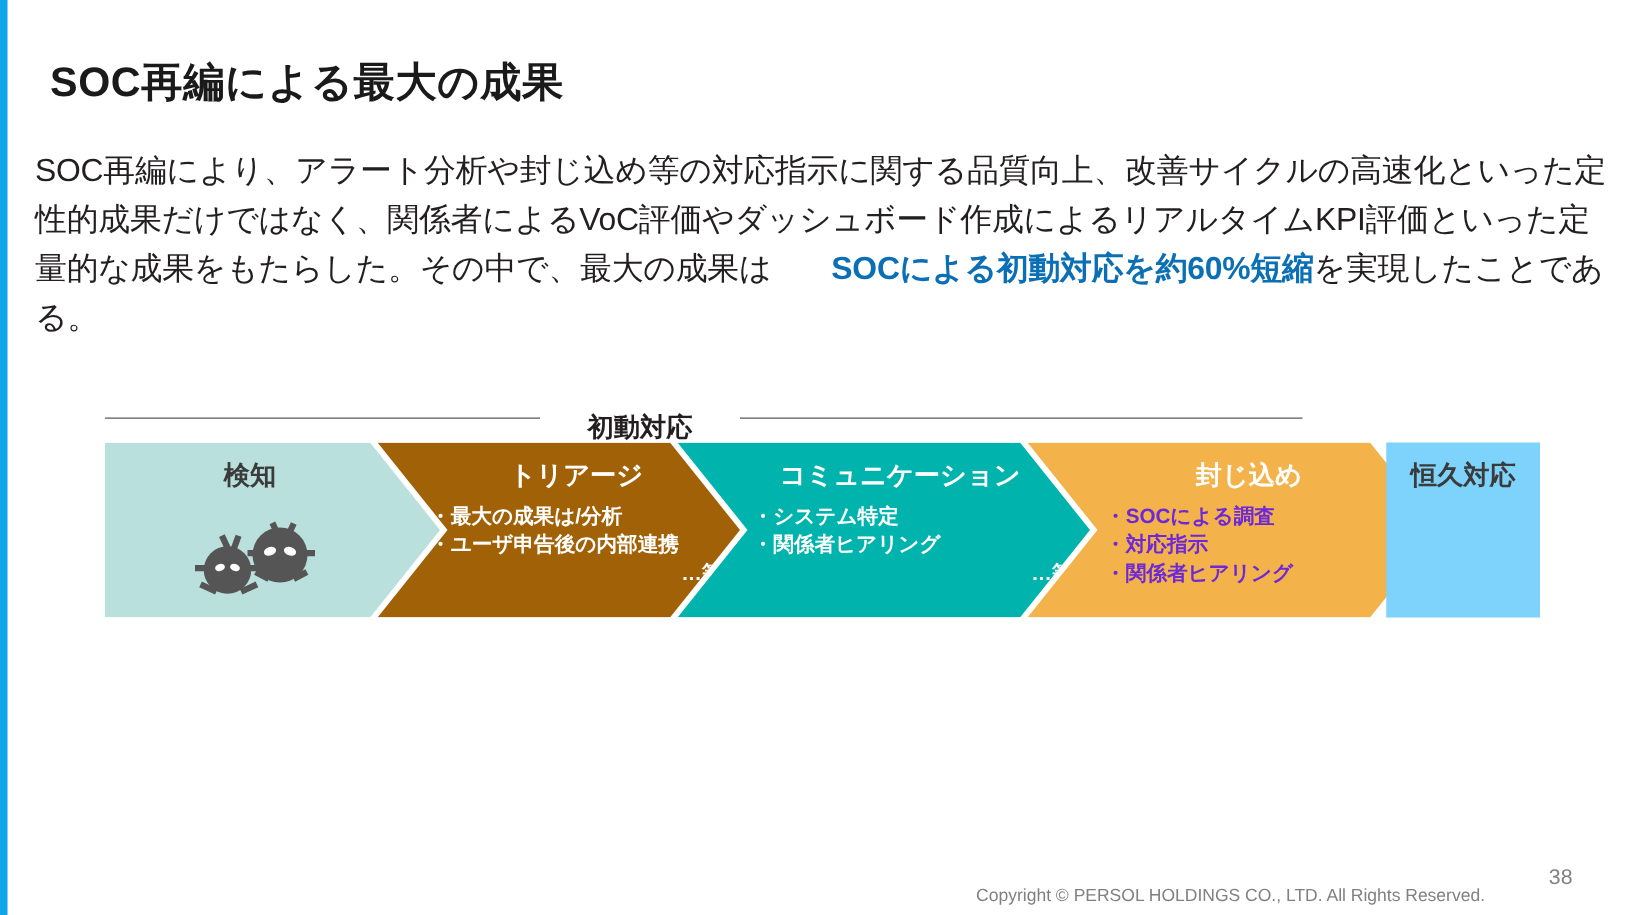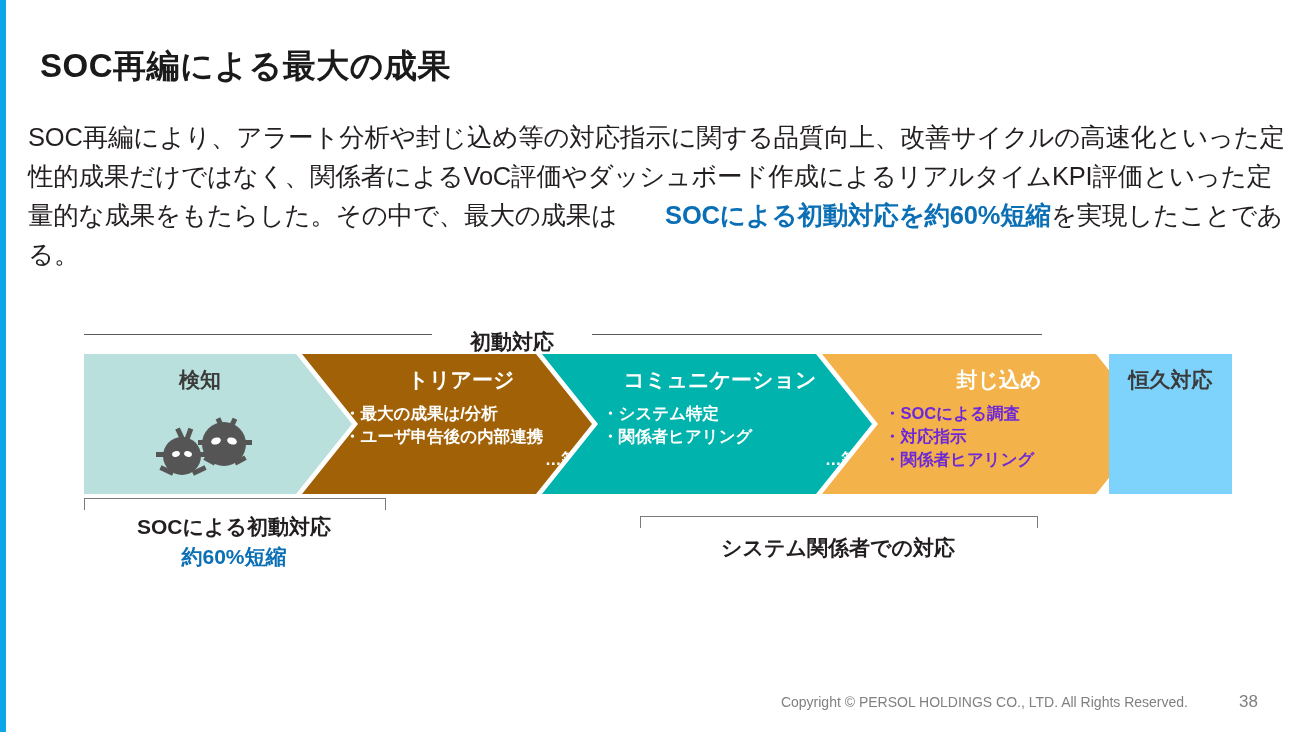--- a/index.html
+++ b/index.html
@@ -252,21 +252,21 @@
     top: 40px;
     width: 396px;
     font-size: 21px;
     color: #231f20;
   }
 
   
   .copyright {
     position: absolute;
     right: 112px;
-    bottom: 22px;
+    bottom: 8px;
     font-size: 14px;
     color: #808080;
   }
   .page-number {
     position: absolute;
     right: 42px;
     bottom: 20px;
     font-size: 17px;
     color: #808080;
   }
@@ -348,29 +348,19 @@
           <div class="etc">…等</div>
         </div>
       </div>
 
       <div class="chev s5">
         <div class="chev-title">恒久対応</div>
       </div>
 
     </div>
 
-    <div class="brackets">
-      <div class="bracket b1"></div>
-      <div class="bracket-label l1">
-        <div>SOCによる初動対応</div>
-        <div class="accent">約60%短縮</div>
-      </div>
-
-      <div class="bracket b2"></div>
-      <div class="bracket-label l2">システム関係者での対応</div>
-    </div>
 
   </div>
 
   <div class="copyright">Copyright © PERSOL HOLDINGS CO., LTD. All Rights Reserved.</div>
   <div class="page-number">38</div>
 
 </div>
 
 </body></html>

